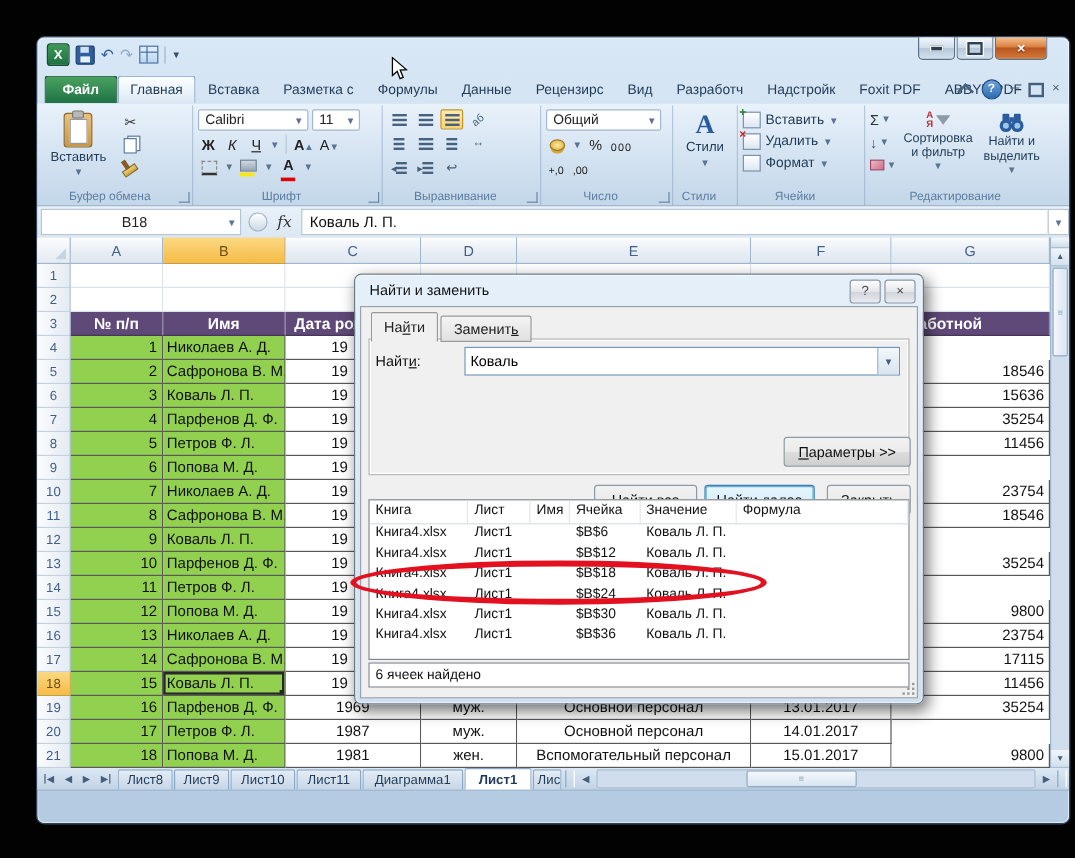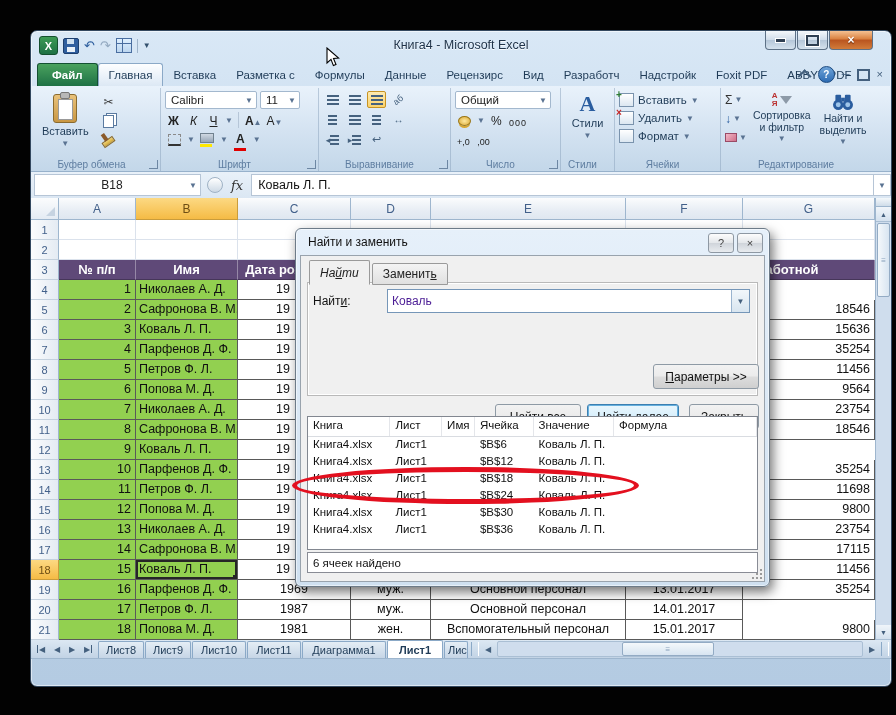--- a/index.html
+++ b/index.html
@@ -183,25 +183,25 @@
        background:linear-gradient(#e6f0fa,#cddee f0);background:linear-gradient(#e6f0fa,#cfe0f0);
        border:1px solid #6d7b88;box-shadow:0 0 0 1px rgba(255,255,255,.5) inset, 3px 5px 12px rgba(0,0,0,.55);}
   .dtitle{position:absolute;left:12px;top:6px;font-size:12px;color:#111;}
   .dbtns{position:absolute;right:6px;top:4px;display:flex;gap:3px;}
   .dbtn{width:24px;height:18px;border:1px solid #8e98a3;border-radius:3px;background:linear-gradient(#fdfdfd,#e3e6ea 50%,#cfd4da 50%,#e8ebef);
         display:flex;align-items:center;justify-content:center;font-size:11px;color:#444;}
   .dclient{position:absolute;left:4px;right:4px;top:26px;bottom:4px;background:#f0f0f0;border:1px solid #99a3ad;}
   .dtabs{position:absolute;left:8px;top:4px;display:flex;align-items:flex-end;z-index:3;}
   .dtab{height:20px;padding:0 10px;display:flex;align-items:center;font-size:12px;color:#222;background:linear-gradient(#f4f4f4,#e0e0e0);
         border:1px solid #9a9a9a;border-radius:2px 2px 0 0;margin-right:2px;}
-  .dtab.active{height:23px;background:#f0f0f0;border-bottom:1px solid #f0f0f0;font-style:italic;}
+  .dtab.active{height:23px;background:#f0f0f0;border-bottom:1px solid #f0f0f0;}
   .dpanel{position:absolute;left:6px;top:26px;right:6px;height:112px;border:1px solid #b9b9b9;box-shadow:0 0 0 1px #fff inset;}
   .dlabel{position:absolute;left:12px;top:38px;font-size:12px;color:#111;}
   .combo{position:absolute;left:86px;top:33px;right:14px;height:22px;background:#fff;border:1px solid #7596b8;display:flex;}
-  .combo .cval{flex:1;font-size:12px;color:#4c1d95;display:flex;align-items:center;padding-left:4px;}
+  .combo .cval{flex:1;font-size:12px;color:#000000;display:flex;align-items:center;padding-left:4px;}
   .combo .cbtn{width:17px;border-left:1px solid #9ab4cf;background:linear-gradient(#f2f7fb,#d8e5f0);display:flex;align-items:center;justify-content:center;font-size:8px;color:#44607e;}
   .dbtn2{position:absolute;height:23px;border:1px solid #8e9aa5;border-radius:3px;font-size:12px;color:#111;
          background:linear-gradient(#f2f2f2,#ebebeb 49%,#dddddd 51%,#cfcfcf);display:flex;align-items:center;justify-content:center;}
   .dbtn2.focus{border-color:#3c7fb1;background:linear-gradient(#eaf6fd,#d9f0fc 49%,#bee6fd 51%,#a7d9f5);box-shadow:0 0 0 1px #66b0de inset;}
   .rlist{position:absolute;left:6px;top:160px;right:6px;height:132px;background:#fff;border:1px solid #828790;}
   .rheads{display:flex;height:19px;border-bottom:1px solid #d9dce1;}
   .rh-col{box-sizing:border-box;font-size:11.5px;color:#111;padding:2px 0 0 5px;border-right:1px solid #e4e6ea;overflow:hidden;white-space:nowrap;}
   .rrow{display:flex;height:17px;}
   .rcell{box-sizing:border-box;font-size:11.5px;color:#111;padding:1px 0 0 5px;overflow:hidden;white-space:nowrap;}
   .dstatus{position:absolute;left:6px;right:6px;top:296px;height:21px;background:#fff;border:1px solid #898c95;
@@ -224,21 +224,20 @@
     <div class="titlebar">
       <div class="qat">
         <div class="xlogo">X</div>
         <div class="flop"></div>
         <span class="qglyph">↶</span>
         <span class="qglyph dis">↷</span>
         <div class="qgrid"></div>
         <div class="qsep"></div>
         <span class="qmore">▼</span>
       </div>
-      <div class="wtitle">Книга4  -  Microsoft Excel</div>
       <div class="winbtns">
         <div class="wbtn">
             <div class="bar"></div>
           </div>
         <div class="wbtn">
             <div class="box"></div>
           </div>
         <div class="wbtn close">
             <span>×</span>
           </div>
@@ -580,21 +579,20 @@
             <div class="cell wht r tbl" style="width: 132px;">11456</div>
           </div>
           <div class="grow">
             <div class="rowhead">9</div>
             <div class="cell grn r tbl" style="width: 77px;">6</div>
             <div class="cell grn l tbl" style="width: 102px;">Попова М. Д.</div>
             <div class="cell wht yr tbl" style="width: 113px;">19</div>
             <div class="cell wht c tbl" style="width: 80px;"></div>
             <div class="cell wht c tbl" style="width: 195px;"></div>
             <div class="cell wht c tbl" style="width: 117px;"></div>
-            <div class="cell wht r tbl" style="width: 132px;">9564</div>
           </div>
           <div class="grow">
             <div class="rowhead">10</div>
             <div class="cell grn r tbl" style="width: 77px;">7</div>
             <div class="cell grn l tbl" style="width: 102px;">Николаев А. Д.</div>
             <div class="cell wht yr tbl" style="width: 113px;">19</div>
             <div class="cell wht c tbl" style="width: 80px;"></div>
             <div class="cell wht c tbl" style="width: 195px;"></div>
             <div class="cell wht c tbl" style="width: 117px;"></div>
             <div class="cell wht r tbl" style="width: 132px;">23754</div>
@@ -629,21 +627,20 @@
             <div class="cell wht r tbl" style="width: 132px;">35254</div>
           </div>
           <div class="grow">
             <div class="rowhead">14</div>
             <div class="cell grn r tbl" style="width: 77px;">11</div>
             <div class="cell grn l tbl" style="width: 102px;">Петров Ф. Л.</div>
             <div class="cell wht yr tbl" style="width: 113px;">19</div>
             <div class="cell wht c tbl" style="width: 80px;"></div>
             <div class="cell wht c tbl" style="width: 195px;"></div>
             <div class="cell wht c tbl" style="width: 117px;"></div>
-            <div class="cell wht r tbl" style="width: 132px;">11698</div>
           </div>
           <div class="grow">
             <div class="rowhead">15</div>
             <div class="cell grn r tbl" style="width: 77px;">12</div>
             <div class="cell grn l tbl" style="width: 102px;">Попова М. Д.</div>
             <div class="cell wht yr tbl" style="width: 113px;">19</div>
             <div class="cell wht c tbl" style="width: 80px;"></div>
             <div class="cell wht c tbl" style="width: 195px;"></div>
             <div class="cell wht c tbl" style="width: 117px;"></div>
             <div class="cell wht r tbl" style="width: 132px;">9800</div>

